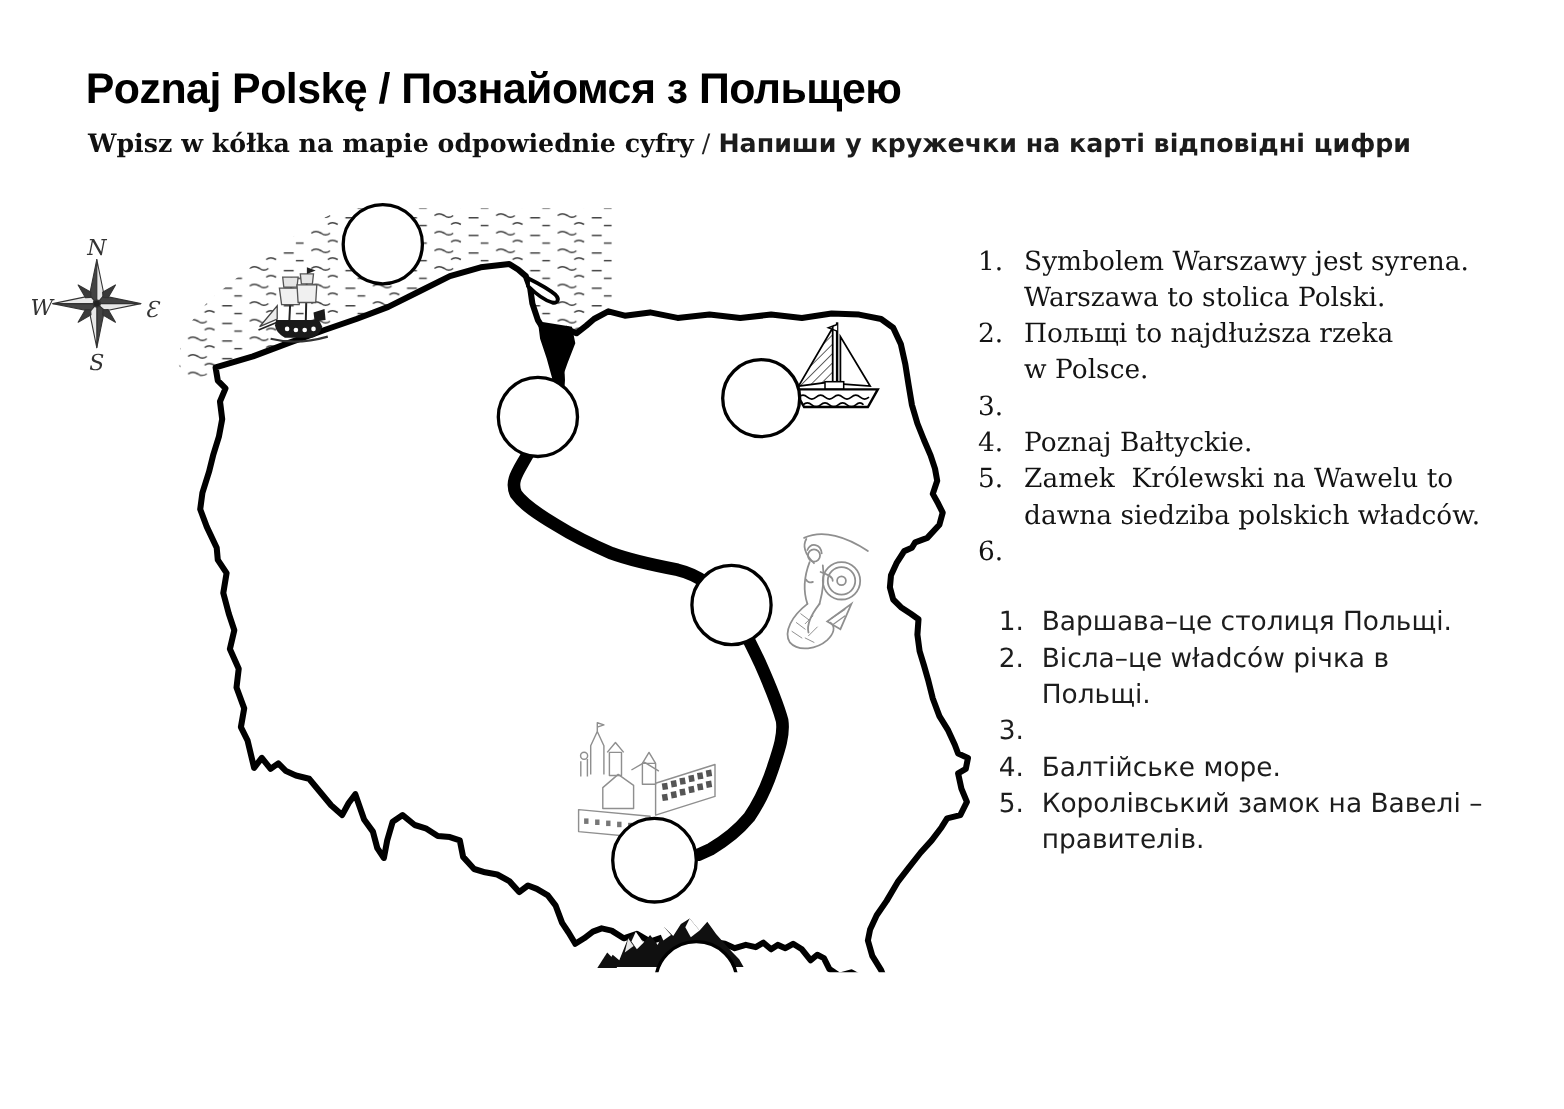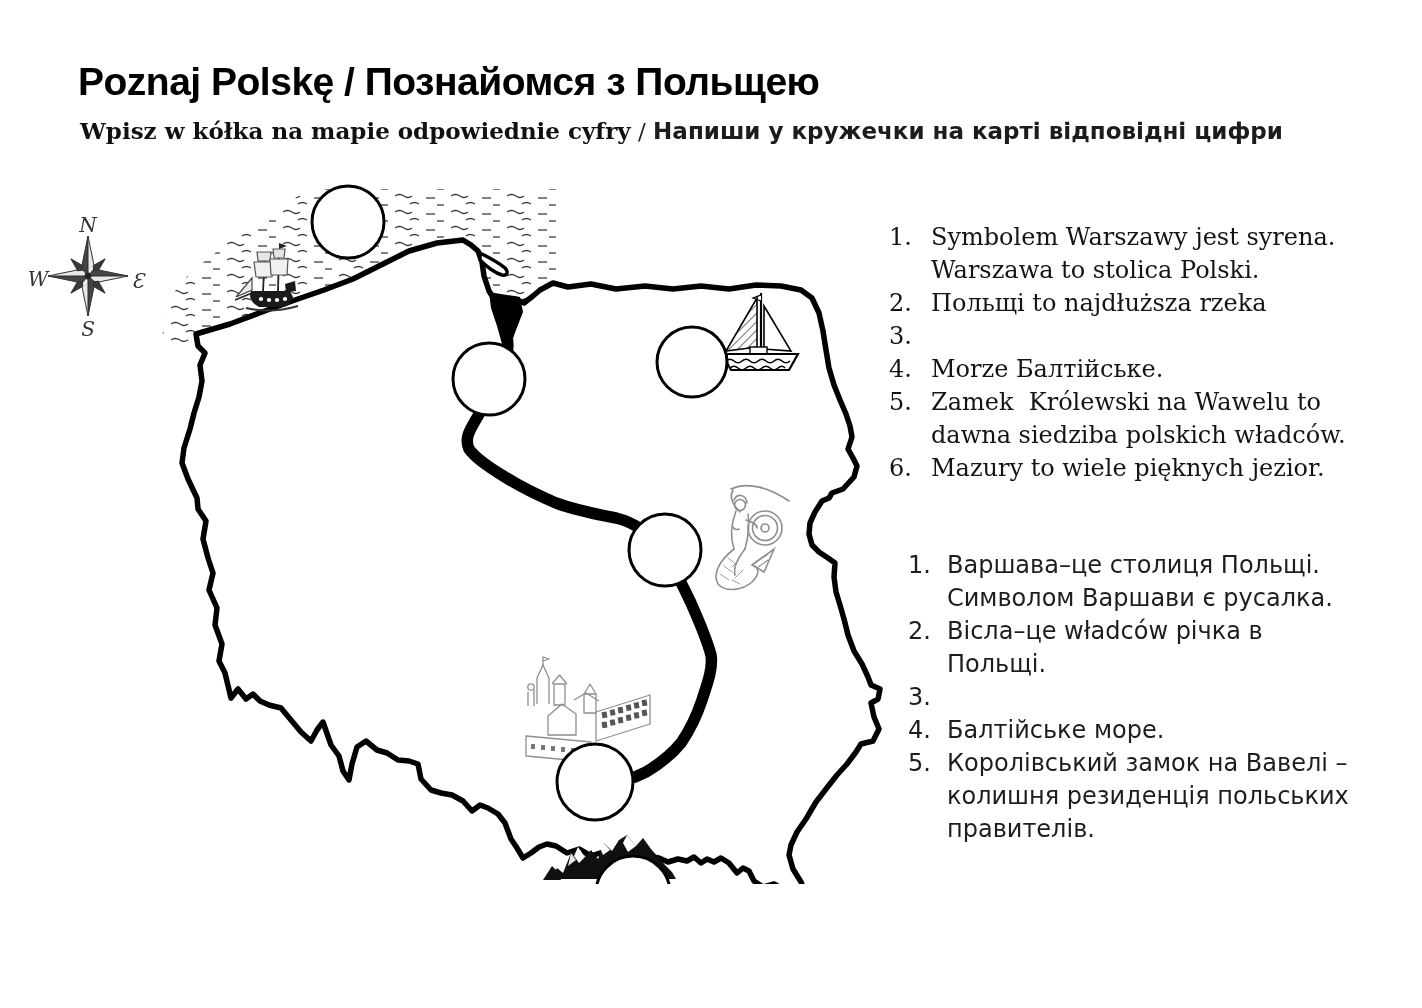--- a/index.html
+++ b/index.html
@@ -217,57 +217,54 @@
         <div class="lines">
           <div>Symbolem Warszawy jest syrena.</div>
           <div>Warszawa to stolica Polski.</div>
         </div>
       </div>
 
       <div class="row">
         <div class="num">2.</div>
         <div class="lines">
           <div>Польщі to najdłuższa rzeka</div>
+          <div>w Polsce.</div>
         </div>
       </div>
 
       <div class="row">
         <div class="num">3.</div>
       </div>
 
       <div class="row">
         <div class="num">4.</div>
         <div class="lines">
-          <div>Morze Балтійське.</div>
+          <div>Poznaj Bałtyckie.</div>
         </div>
       </div>
 
       <div class="row">
         <div class="num">5.</div>
         <div class="lines">
           <div>Zamek  Królewski na Wawelu to</div>
           <div>dawna siedziba polskich władców.</div>
         </div>
       </div>
 
       <div class="row">
         <div class="num">6.</div>
-        <div class="lines">
-          <div>Mazury to wiele pięknych jezior.</div>
-        </div>
       </div>
     </div>
 
   <div class="list uk-list">
 
       <div class="row">
         <div class="num">1.</div>
         <div class="lines">
           <div>Варшава–це столиця Польщі.</div>
-          <div>Символом Варшави є русалка.</div>
         </div>
       </div>
 
       <div class="row">
         <div class="num">2.</div>
         <div class="lines">
           <div>Вісла–це władców річка в</div>
           <div>Польщі.</div>
         </div>
       </div>
@@ -280,19 +277,18 @@
         <div class="num">4.</div>
         <div class="lines">
           <div>Балтійське море.</div>
         </div>
       </div>
 
       <div class="row">
         <div class="num">5.</div>
         <div class="lines">
           <div>Королівський замок на Вавелі –</div>
-          <div>колишня резиденція польських</div>
           <div>правителів.</div>
         </div>
       </div>
     </div>
 
 </div>
 
 </body></html>

